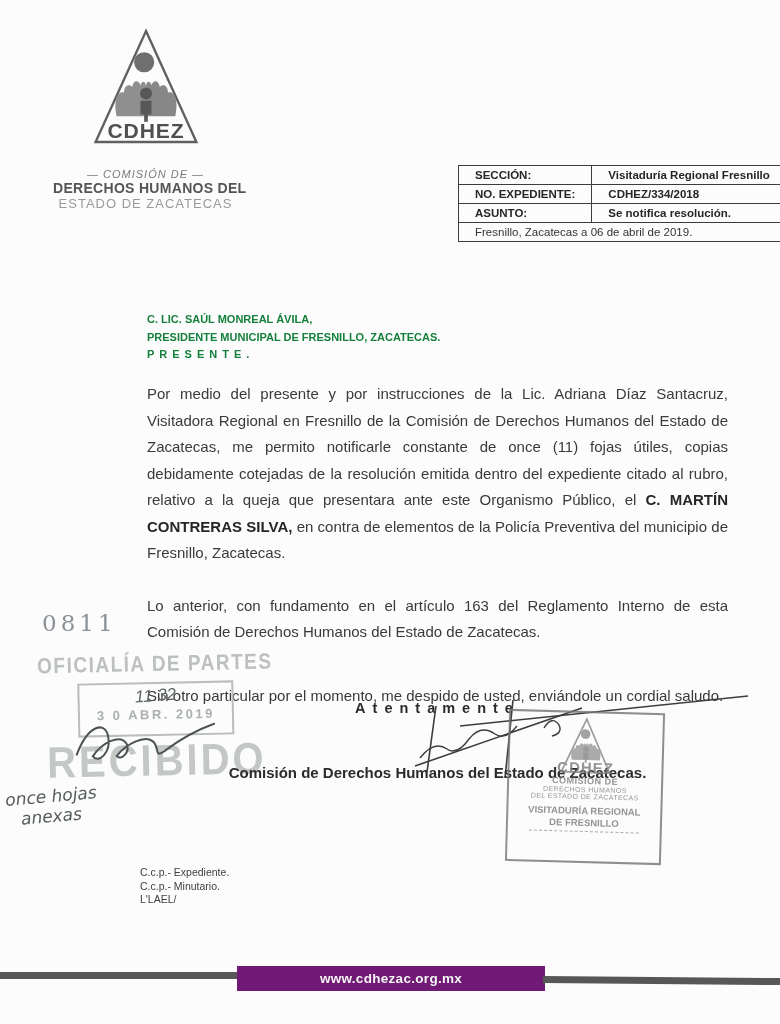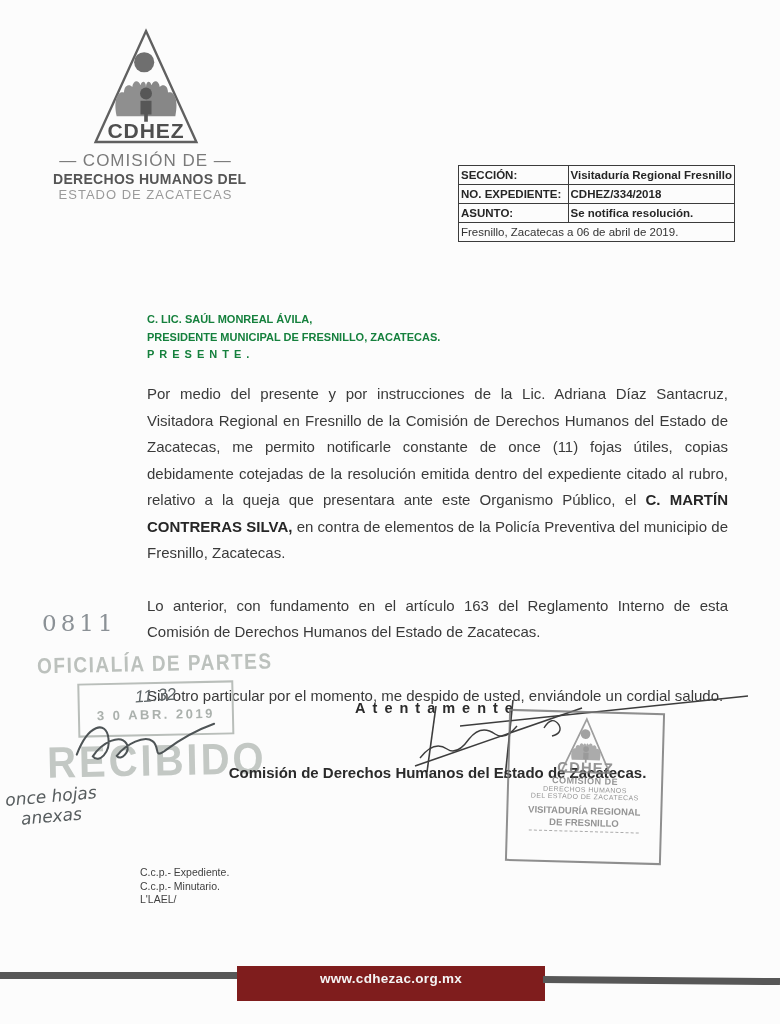--- a/index.html
+++ b/index.html
@@ -7,29 +7,29 @@
     width:780px;height:1024px;position:relative;overflow:hidden;
     background:#fcfcfc;color:#333;
     font-family:"Liberation Sans", sans-serif;
     -webkit-font-smoothing:antialiased;
   }
   .abs{position:absolute;}
 
   
   .logo{left:53px;top:26px;width:185px;text-align:center;}
   .logo svg{display:block;margin:0 auto;}
-  .logo-line1{font-size:17px;color:#7a7a7a;letter-spacing:1px;margin-top:3px;white-space:nowrap;}
+  .logo-line1{font-size:11px;color:#7a7a7a;letter-spacing:1px;margin-top:20px;white-space:nowrap;font-style:italic;}
   .logo-line2{font-size:14px;font-weight:bold;color:#555;letter-spacing:.3px;white-space:nowrap;}
   .logo-line3{font-size:13px;color:#9a9a9a;letter-spacing:1px;white-space:nowrap;}
 
   
   .info-table{left:458px;top:165px;width:277px;border-collapse:collapse;}
   .info-table td{
     border:1.6px solid #3c3c3c;font-size:11.5px;font-weight:bold;color:#262626;
-    padding:3px 2px;vertical-align:middle;white-space:nowrap;
+    padding:3px 16px;vertical-align:middle;white-space:nowrap;
   }
   .info-table td.lbl{width:106px;}
   .info-table td.dateline{font-weight:normal;font-size:11.5px;color:#333;}
 
   
   .recipient{left:147px;top:311px;font-size:11px;font-weight:bold;color:#15803d;line-height:17.5px;}
   .recipient .spaced{letter-spacing:5px;}
   .body-text{left:147px;top:381px;width:581px;font-size:15px;color:#3a3a3a;line-height:26.5px;text-align:justify;}
   .body-text p{margin:0;}
   .body-text p + p{margin-top:26px;}
@@ -66,21 +66,21 @@
   .stamp-l2,.stamp-l3{font-size:7px;letter-spacing:.4px;}
   .stamp-l4,.stamp-l5{font-size:9.5px;font-weight:bold;margin-top:1px;}
   .stamp-l4{margin-top:5px;}
   .stamp-rule{width:110px;height:0;border-top:1.5px dashed #9a9a9a;margin:3px auto 0;}
 
   
   .cc{left:140px;top:866px;font-size:10.5px;color:#3f3f3f;line-height:13.5px;}
 
   
   .footer-line-left{left:0;top:972px;width:243px;height:7px;background:#575757;}
-  .footer-bar{left:237px;top:966px;width:308px;height:35px;background:#7f1d1d;text-align:center;}
+  .footer-bar{left:237px;top:966px;width:308px;height:25px;background:#701a75;text-align:center;}
   .footer-bar span{color:#f4f4f4;font-size:13.5px;font-weight:bold;line-height:25px;letter-spacing:.3px;}
   .footer-line-right{left:543px;top:977px;width:237px;height:7px;background:#575757;transform:rotate(.5deg);}
 </style>
 </head>
 <body>
 
 <div>
 
   <div class="abs logo">
     <svg width="110" height="122" viewBox="0 0 120 132">

